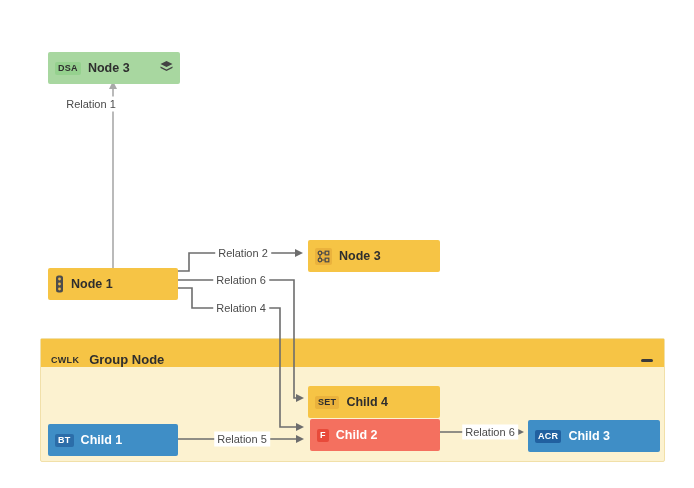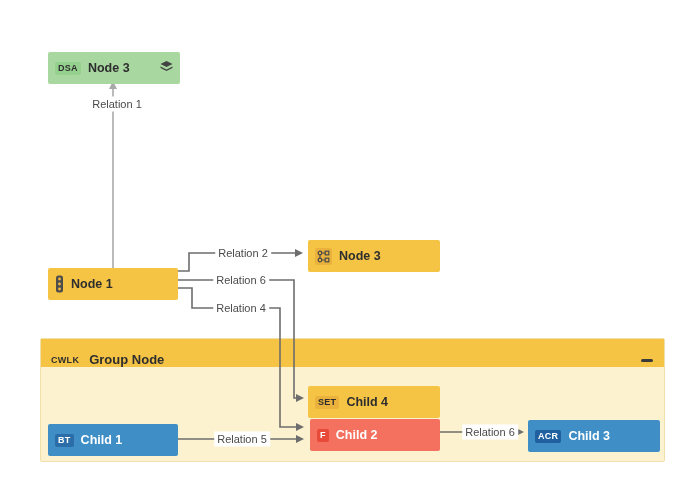--- a/index.html
+++ b/index.html
@@ -153,20 +153,20 @@
   <div class="node blue" style="left:48px; top:424px; width:130px; height:28px;">
     <span class="badge badge-bt">BT</span>
     <span>Child 1</span>
   </div>
 
   <div class="node blue" style="left:528px; top:420px; width:132px; height:28px;">
     <span class="badge badge-acr">ACR</span>
     <span>Child 3</span>
   </div>
 
-  <div class="edge-label" style="left:117px; top:104px;text-align:right;">Relation 1</div>
+  <div class="edge-label" style="left:91px; top:104px;text-align:right;">Relation 1</div>
   <div class="edge-label" style="left:243px; top:253px;">Relation 2</div>
   <div class="edge-label" style="left:241px; top:280px;">Relation 6</div>
   <div class="edge-label" style="left:241px; top:308px;">Relation 4</div>
   <div class="edge-label" style="left:242px; top:439px;">Relation 5</div>
   <div class="edge-label" style="left:490px; top:432px;">Relation 6</div>
 
 </div>
 
 </body></html>

